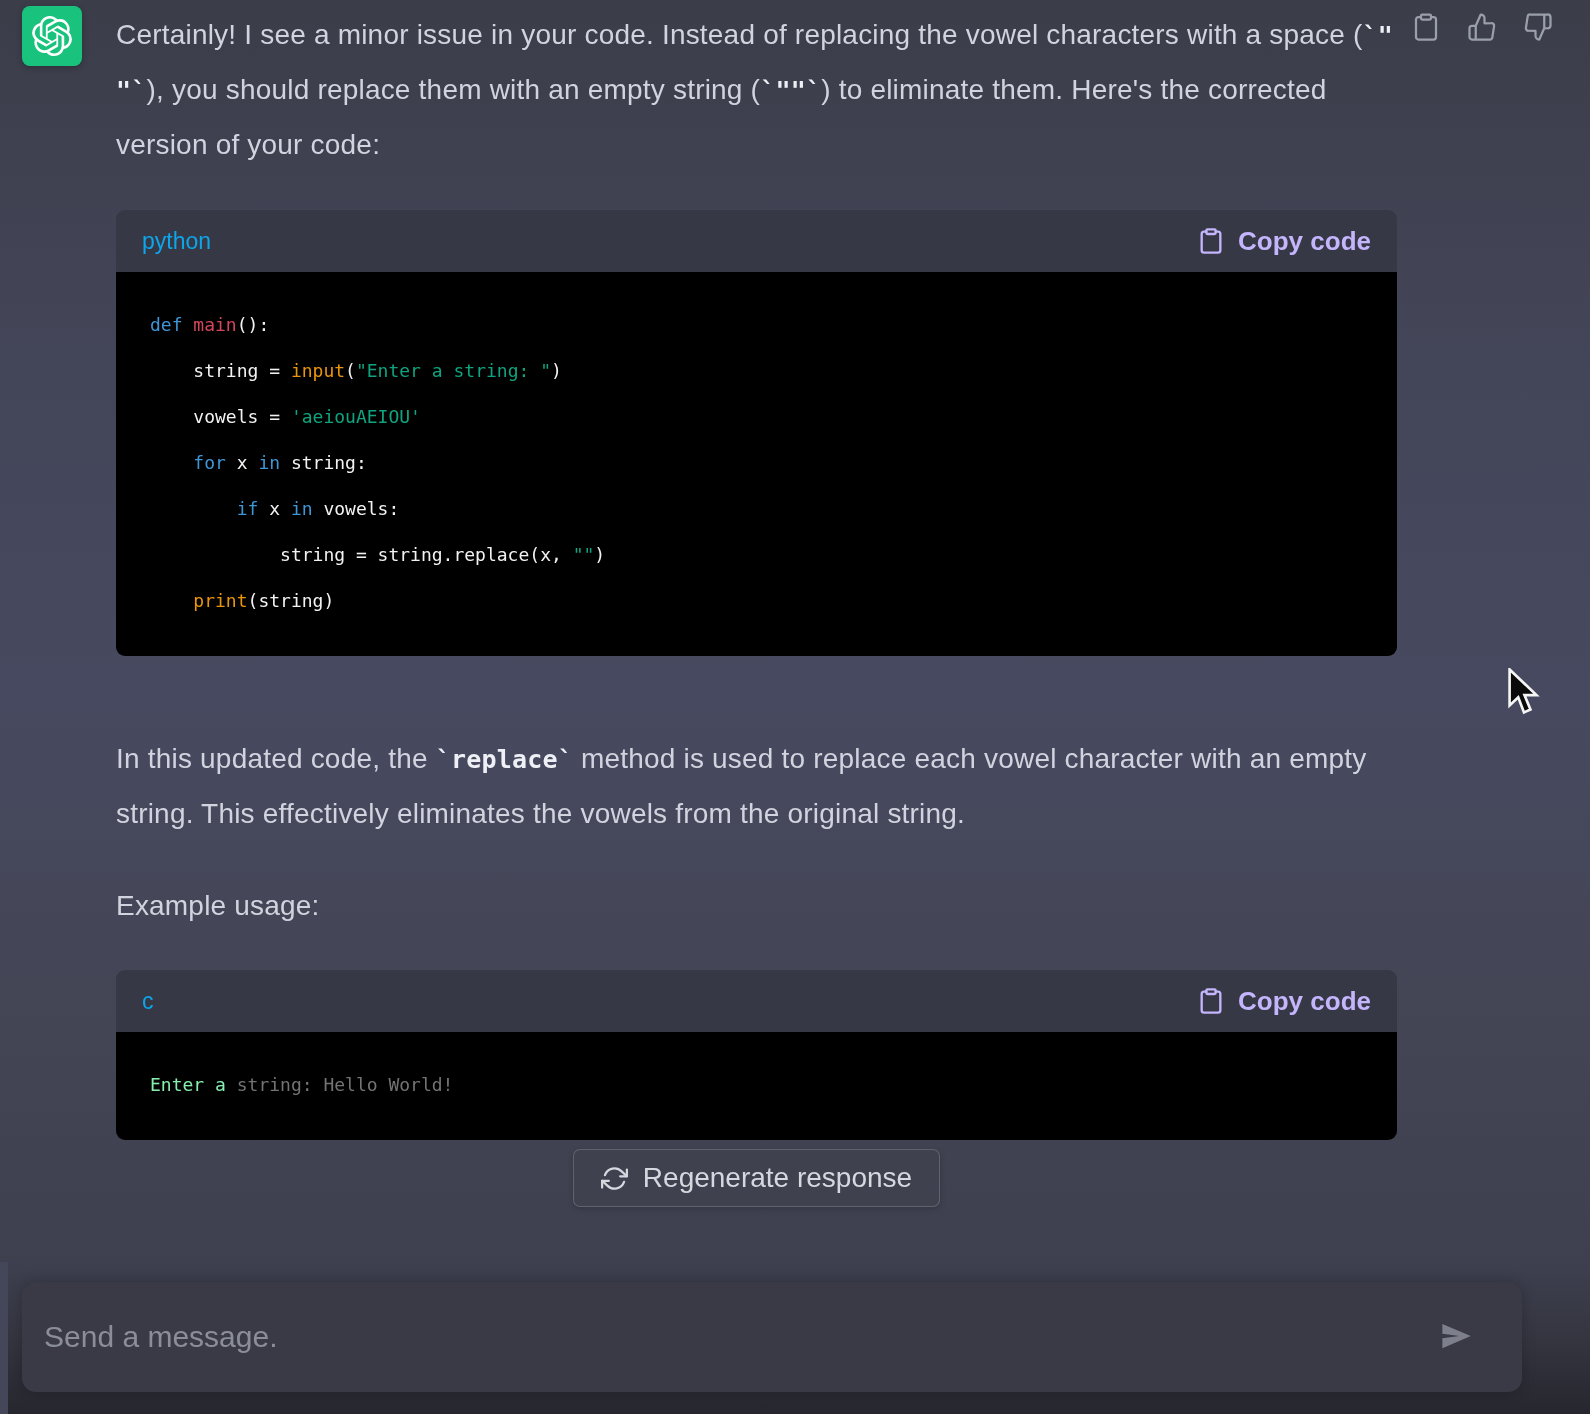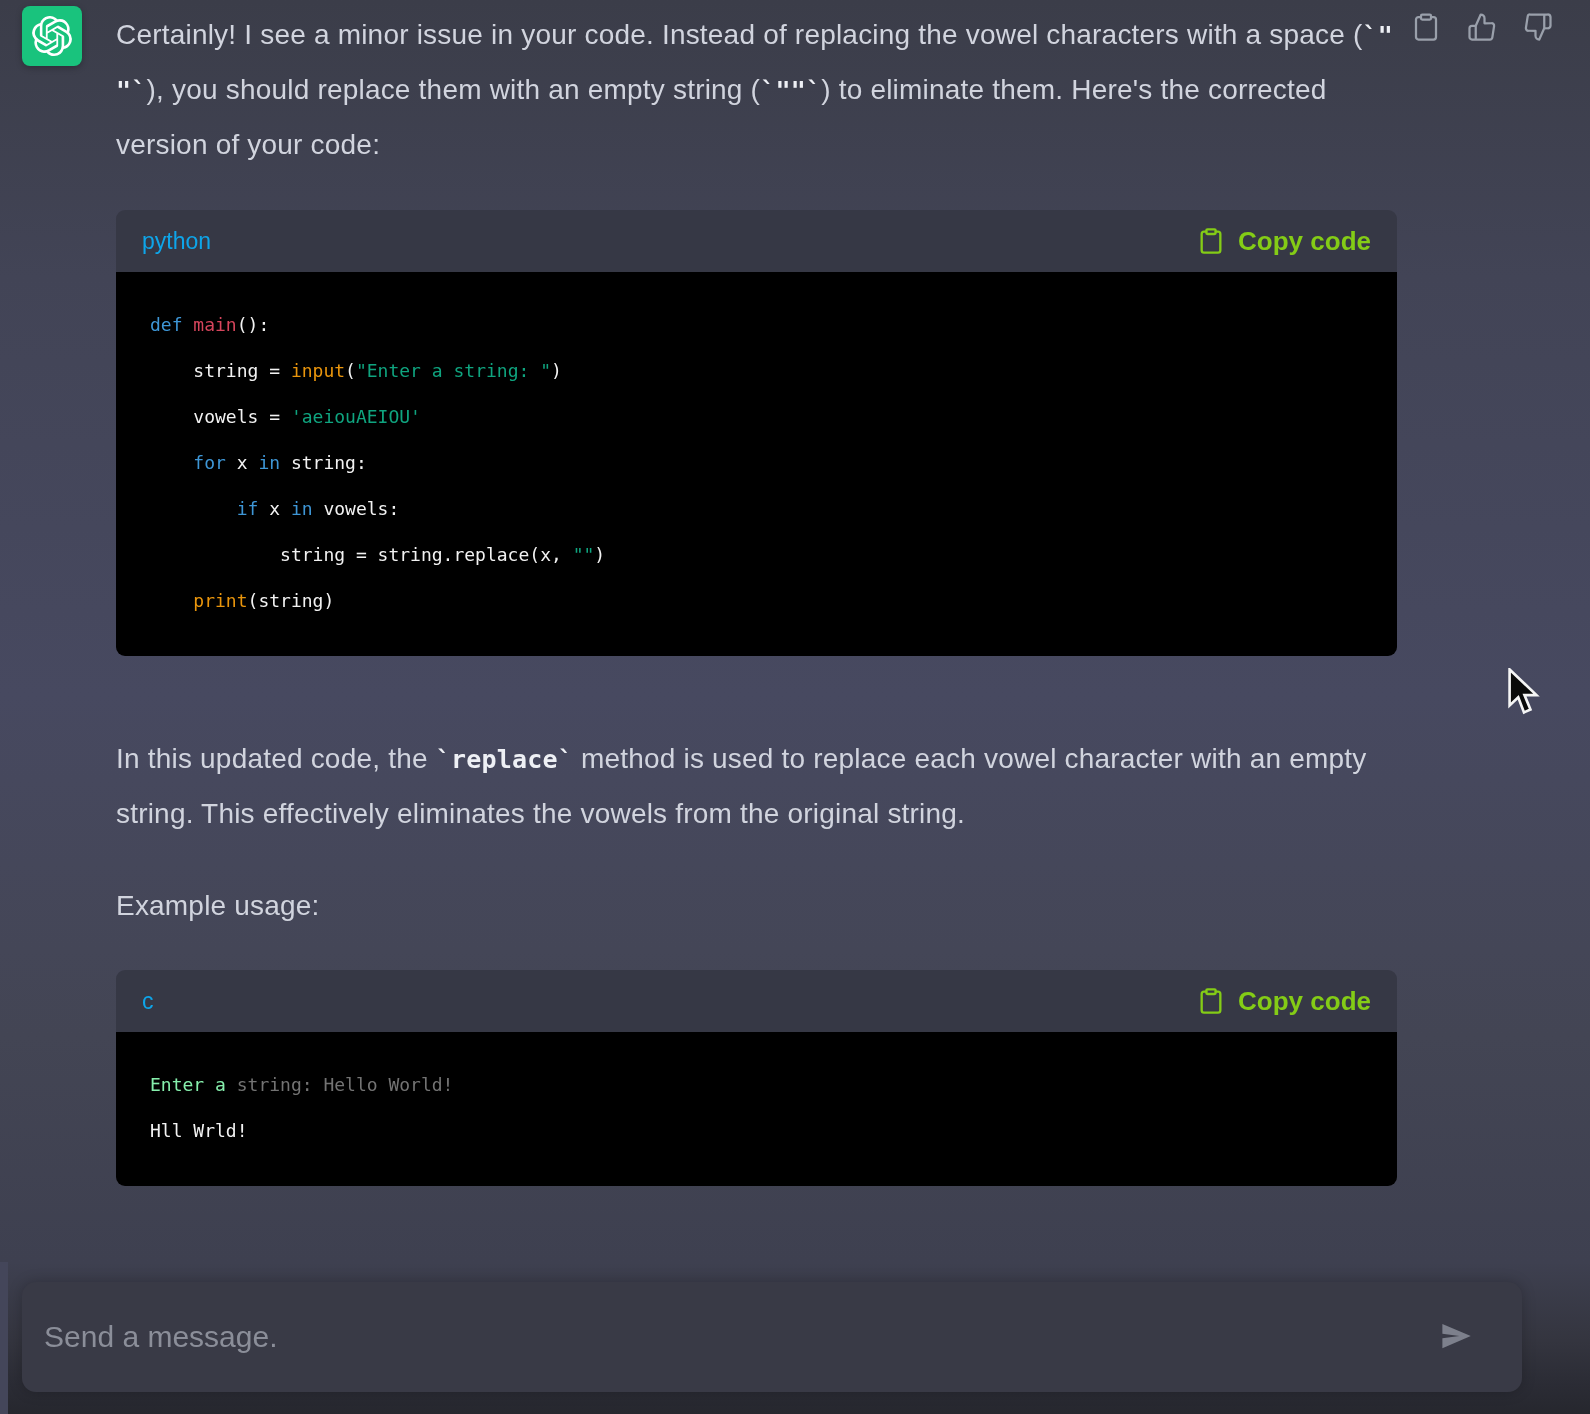--- a/index.html
+++ b/index.html
@@ -49,21 +49,21 @@
   .cb2 { margin-top: 37px; }
   .codeblock header {
     height: 62px; background: #363845;
     display: flex; align-items: center; justify-content: space-between;
     padding: 0 26px;
   }
   .lang-label { font-size: 23px; color: #0ea5e9; }
   .copy-btn {
     display: inline-flex; align-items: center; gap: 13px;
     background: none; border: none; cursor: pointer;
-    color: #84cc16; font-family: "Liberation Sans", sans-serif;
+    color: #c4b5fd; font-family: "Liberation Sans", sans-serif;
     font-size: 26px; font-weight: 600;
   }
   .copy-btn svg { width: 28px; height: 28px; }
   pre.code {
     background: #000;
     padding: 30px 34px 32px 34px;
     font-family: "DejaVu Sans Mono", monospace;
     font-size: 18px; line-height: 46px;
   }
   .code-line { white-space: pre; }
@@ -163,23 +163,33 @@
       <header>
         <span class="lang-label">c</span>
         <button class="copy-btn">
           <svg viewBox="0 0 24 24" fill="none" stroke="currentColor" stroke-width="2" stroke-linecap="round" stroke-linejoin="round">
             <rect x="8" y="2" width="8" height="4" rx="1"></rect>
             <path d="M16 4h2a2 2 0 0 1 2 2v14a2 2 0 0 1-2 2H6a2 2 0 0 1-2-2V6a2 2 0 0 1 2-2h2"></path>
           </svg>
           <span>Copy code</span>
         </button>
       </header>
-      <pre class="code"><div class="code-line"><span style="color: #86efac;">Enter a </span><span style="color: #737373;">string</span><span style="color: #737373;">: Hello World!</span></div><div class="code-line"><span style="color: rgb(242, 242, 242);">Hll Wrld!</span></div></pre>
+      <pre class="code"><div class="code-line"><span style="color: #86efac;">Enter a </span><span style="color: #737373;">string</span><span style="color: #737373;">: Hello World!</span></div></pre>
     </section>
 
+    <div class="regen-row">
+      <button class="regen-btn">
+        <svg viewBox="0 0 24 24" fill="none" stroke="currentColor" stroke-width="2" stroke-linecap="round" stroke-linejoin="round">
+          <polyline points="23 4 23 10 17 10"></polyline>
+          <polyline points="1 20 1 14 7 14"></polyline>
+          <path d="M3.51 9a9 9 0 0 1 14.85-3.36L23 10M1 14l4.64 4.36A9 9 0 0 0 20.49 15"></path>
+        </svg>
+        <span>Regenerate response</span>
+      </button>
+    </div>
 
   </div>
 </div>
 
 <div class="composer-area">
   <div class="input-box">
     <span class="input-placeholder">Send a message.</span>
     <button class="send-btn" title="Send">
       <svg viewBox="0 0 24 24" fill="currentColor">
         <path d="M1.101 21.757 23.8 12.028 1.101 2.3l.011 7.912 13.623 1.816-13.623 1.817z"></path>

